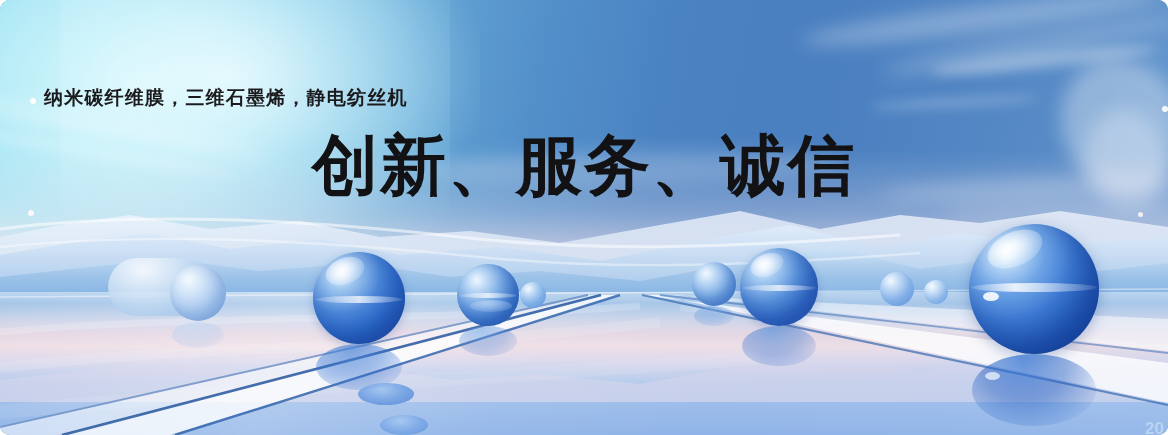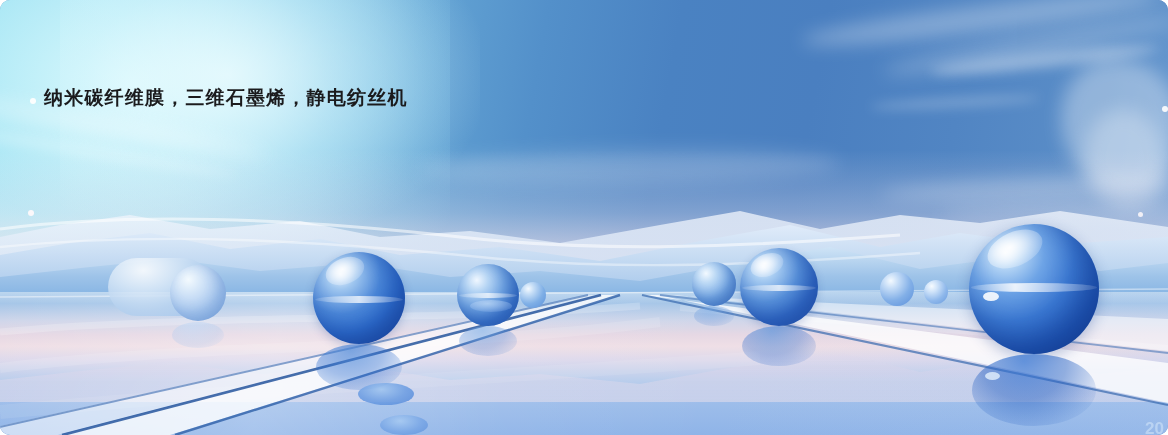--- a/index.html
+++ b/index.html
@@ -287,16 +287,17 @@
 
   <div class="refl" style="left:358px;top:383px;width:56px;height:22px;
               background:radial-gradient(ellipse at 42% 30%, #9cc3ef 0%, #6a9ce2 52%, #4f85d8 100%);opacity:.85;"></div>
   <div class="refl" style="left:380px;top:415px;width:48px;height:20px;
               background:radial-gradient(ellipse at 42% 30%, #a8cbf2 0%, #75a4e5 55%, #5a8eda 100%);opacity:.8;"></div>
   <div class="refl" style="left:470px;top:300px;width:42px;height:12px;
               background:radial-gradient(ellipse at 42% 30%, rgba(190,216,246,0.75) 0%, rgba(140,180,235,0.35) 70%, rgba(140,180,235,0) 100%);"></div>
 
   <div class="text-layer">
     <div class="subtitle">纳米碳纤维膜，三维石墨烯，静电纺丝机</div>
+    <div class="headline">创新、服务、诚信</div>
     <div class="corner-num">20</div>
   </div>
 
 </div>
 
 </body></html>

